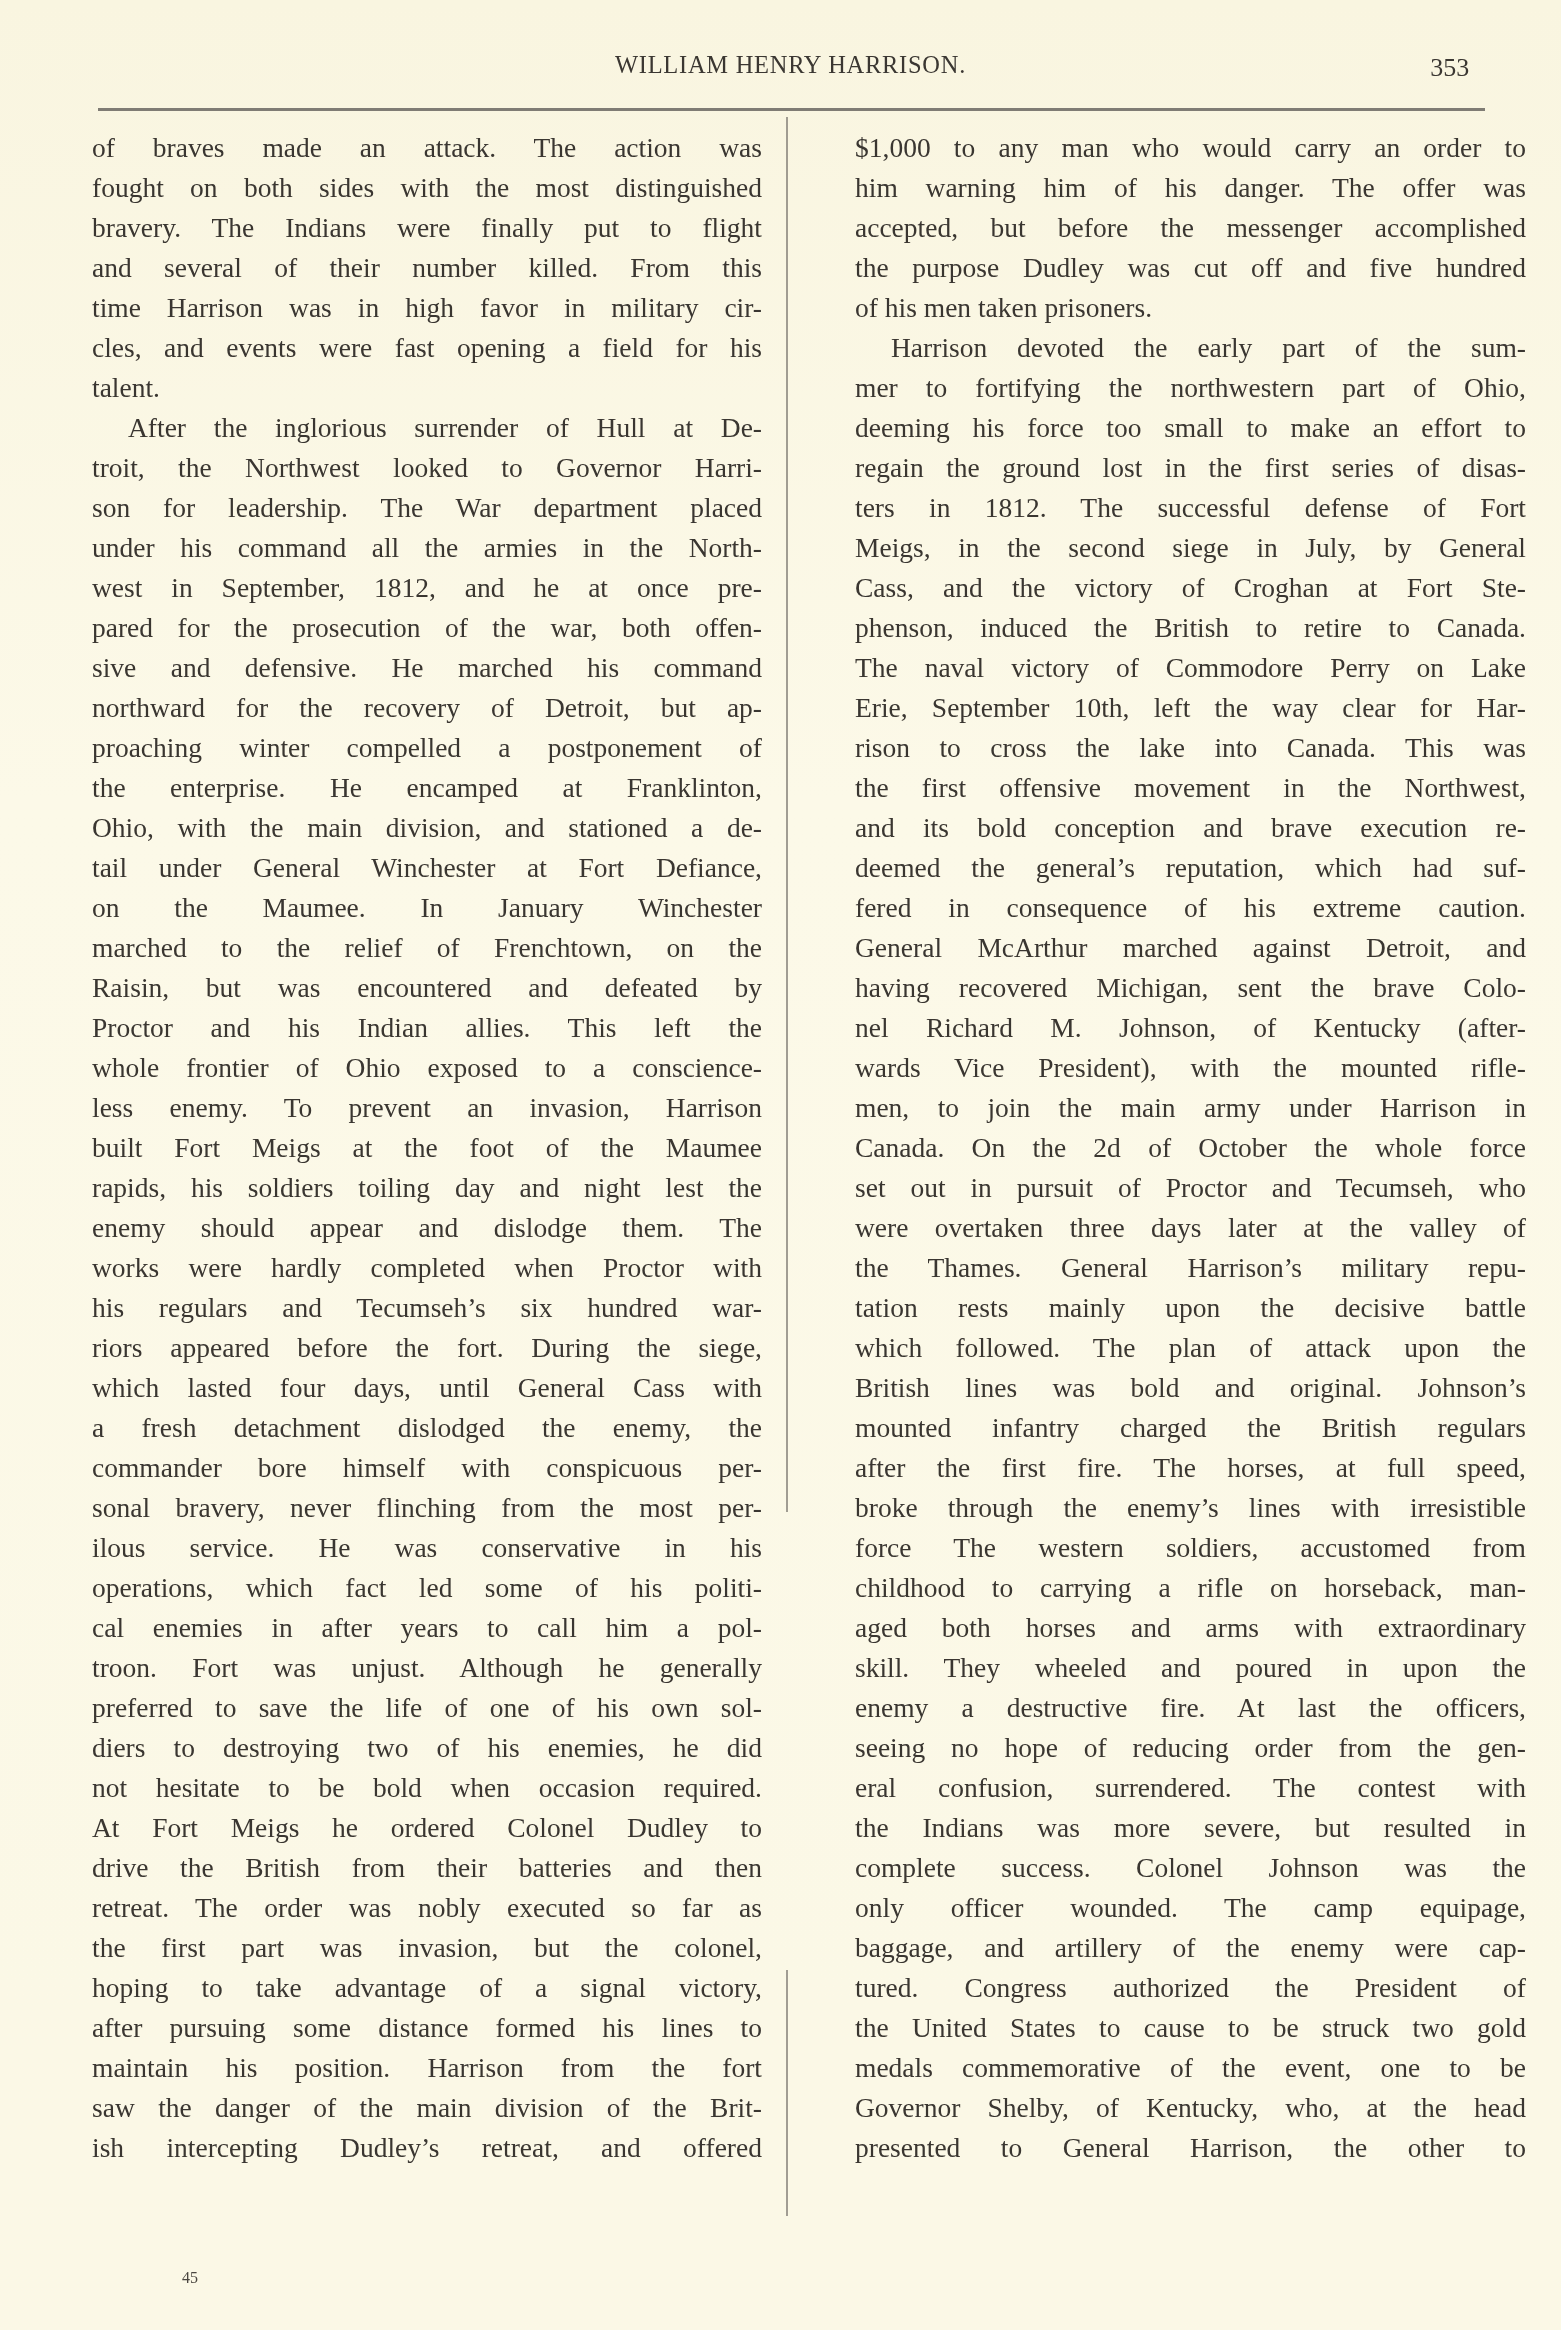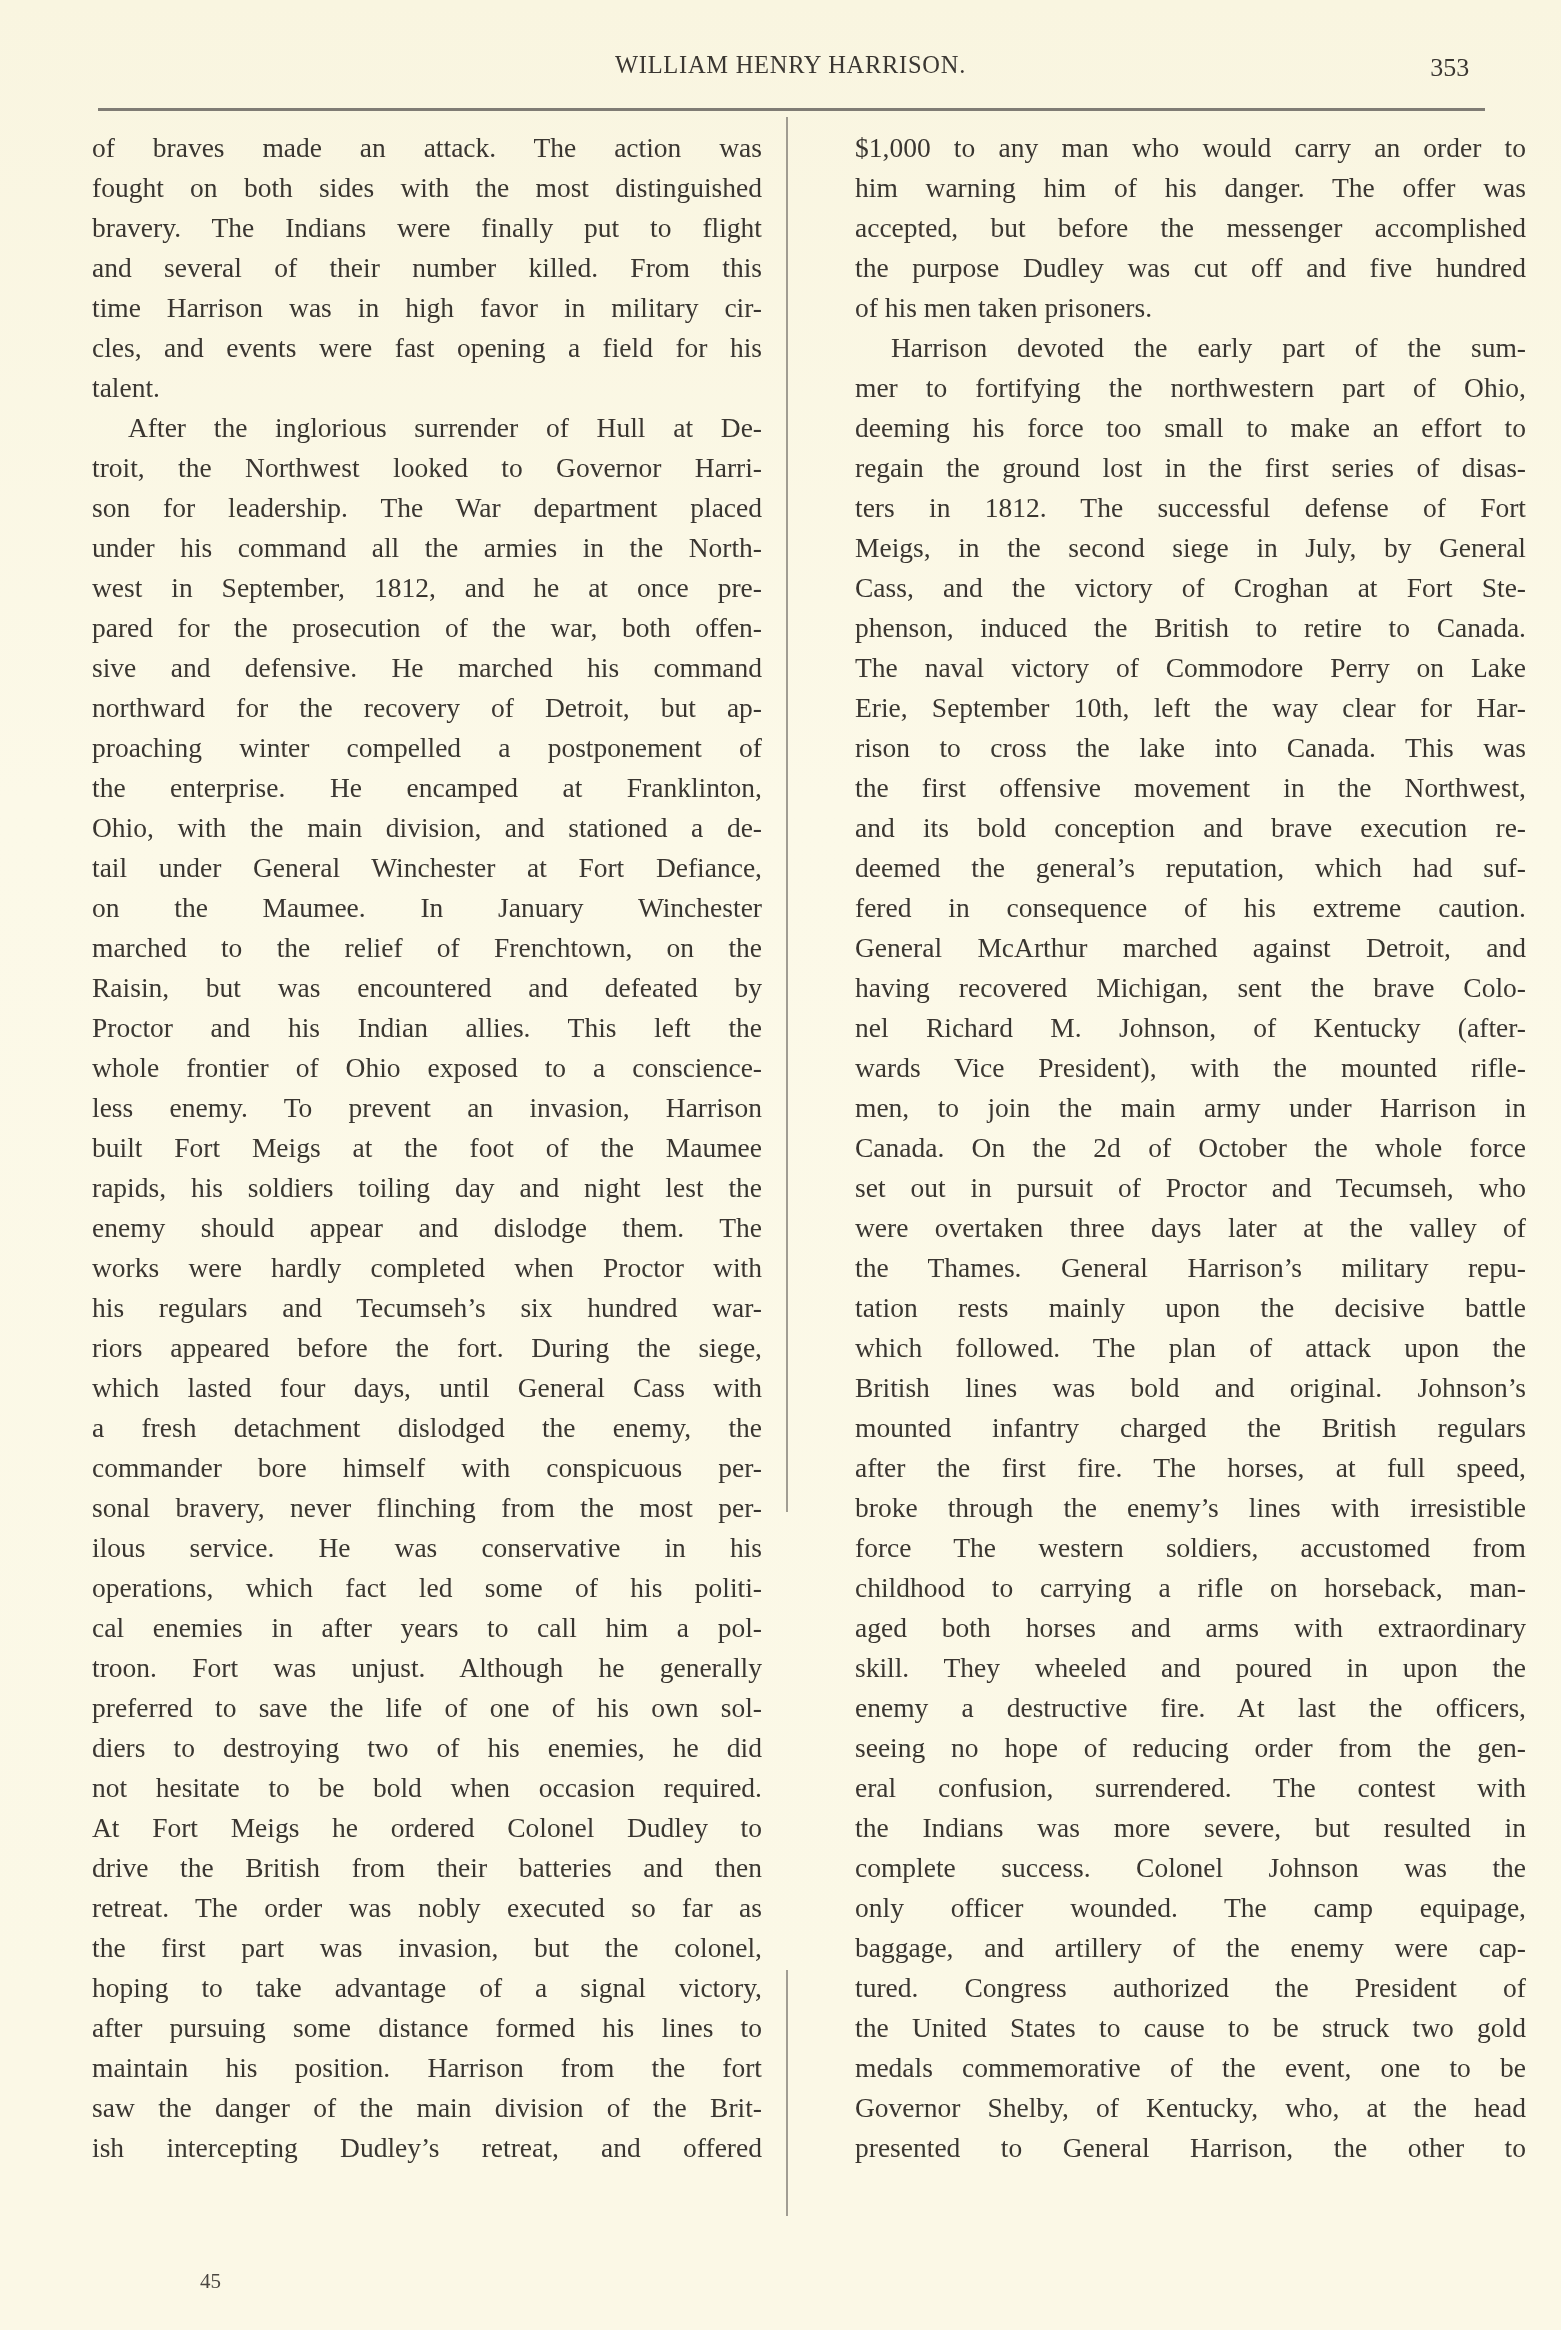--- a/index.html
+++ b/index.html
@@ -78,23 +78,23 @@
     white-space: nowrap;
     text-align: justify;
     text-align-last: justify;
     height: 40px;
     overflow: visible;
   }
   .line.last { text-align-last: left; }
   .line.indent { padding-left: 36px; }
   .signature {
     position: absolute;
-    left: 200px;
+    left: 182px;
     top: 2269px;
-    font-size: 21px;
+    font-size: 16px;
     color: #4a4640;
   }
 </style>
 </head>
 <body>
 
 <div class="page">
   <div class="running-head">
     <div class="running-title">WILLIAM HENRY HARRISON.</div>
     <div class="page-number">353</div>

